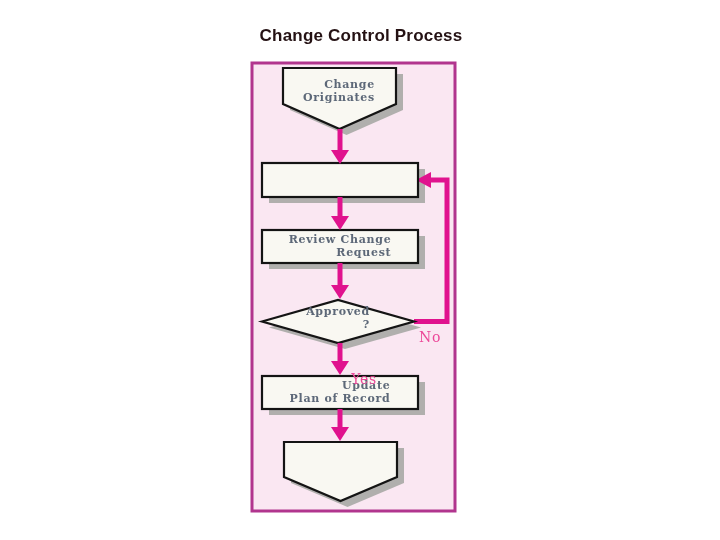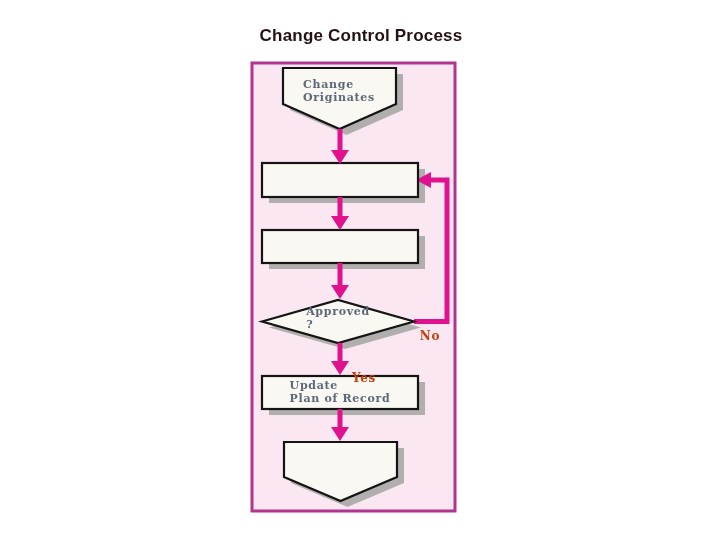--- a/index.html
+++ b/index.html
@@ -20,37 +20,37 @@
     font-family: "Liberation Sans", sans-serif;
     font-size: 17px;
     font-weight: bold;
     letter-spacing: 0.2px;
     color: #241113;
     white-space: nowrap;
   }
   svg { position: absolute; left: 0; top: 0; }
   .node-label {
     position: absolute;
-    text-align: left;
+    text-align: right;
     font-family: "DejaVu Serif", serif;
     font-size: 11px;
     font-weight: bold;
     line-height: 13px;
     letter-spacing: 0.7px;
     color: #5d6878;
     white-space: pre-line;
     transform: translateX(-50%);
   }
   .edge-label {
     position: absolute;
     font-family: "DejaVu Serif", serif;
-    font-size: 12px;
-    font-weight: bold;
+    font-size: 14px;
+    font-weight: normal;
     letter-spacing: 0.7px;
-    color: #c2410c;
+    color: #ec4899;
     transform: translateX(-50%);
     white-space: nowrap;
   }
 </style>
 </head>
 <body>
 
 <div id="stage">
 
   <div id="title">Change Control Process</div>
@@ -93,20 +93,22 @@
       <polygon points="331,150 349,150 340,164"></polygon>
       <polygon points="331,216 349,216 340,230"></polygon>
       <polygon points="331,285 349,285 340,299"></polygon>
       <polygon points="331,361 349,361 340,375"></polygon>
       <polygon points="331,427 349,427 340,441"></polygon>
     </g>
   </svg>
 
   <div class="node-label" style="left:339px; top:78px;">Change
 Originates</div>
+  <div class="node-label" style="left:340px; top:233px;">Review Change
+Request</div>
   <div class="node-label" style="left:338px; top:305px;">Approved
 ?</div>
   <div class="node-label" style="left:340px; top:379px;">Update
 Plan of Record</div>
 
   <div class="edge-label" style="left:430px; top:329px;">No</div>
   <div class="edge-label" style="left:364px; top:350px;margin-top:21px;">Yes</div>
 
 </div>
 

